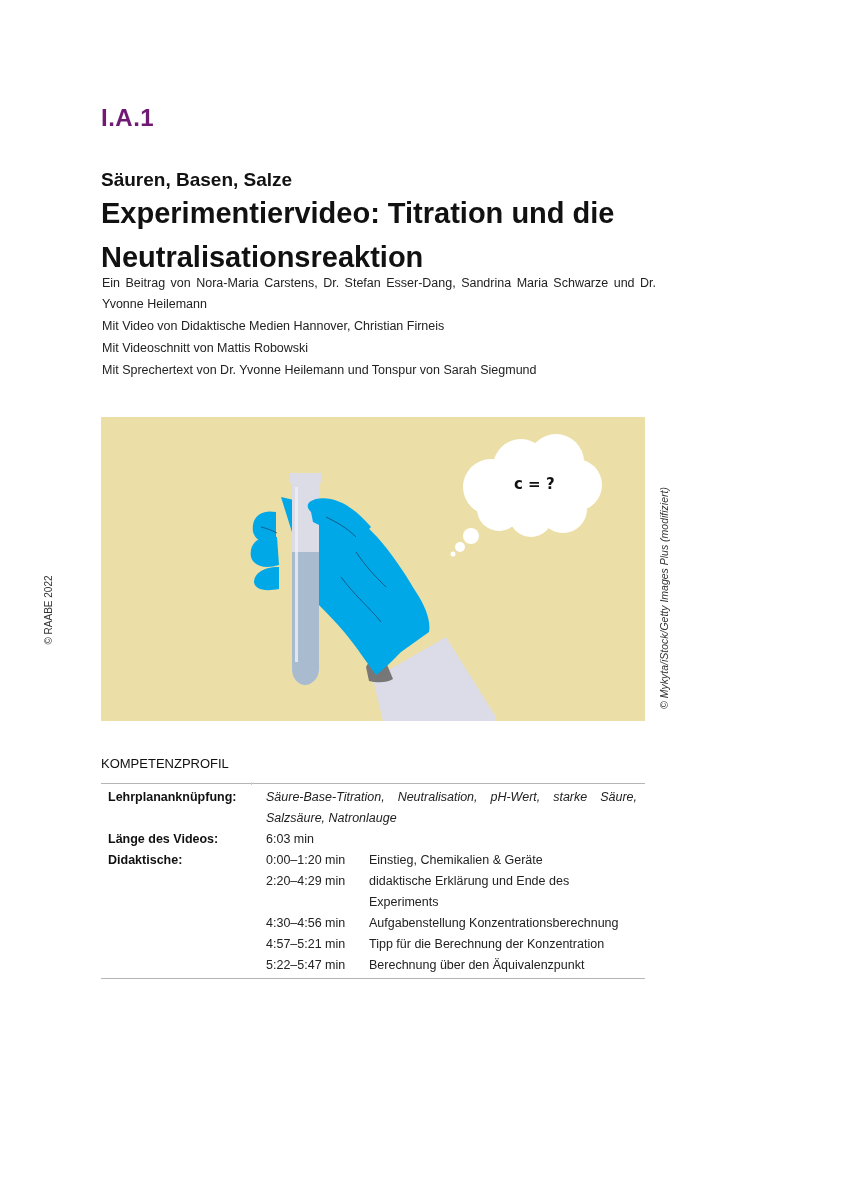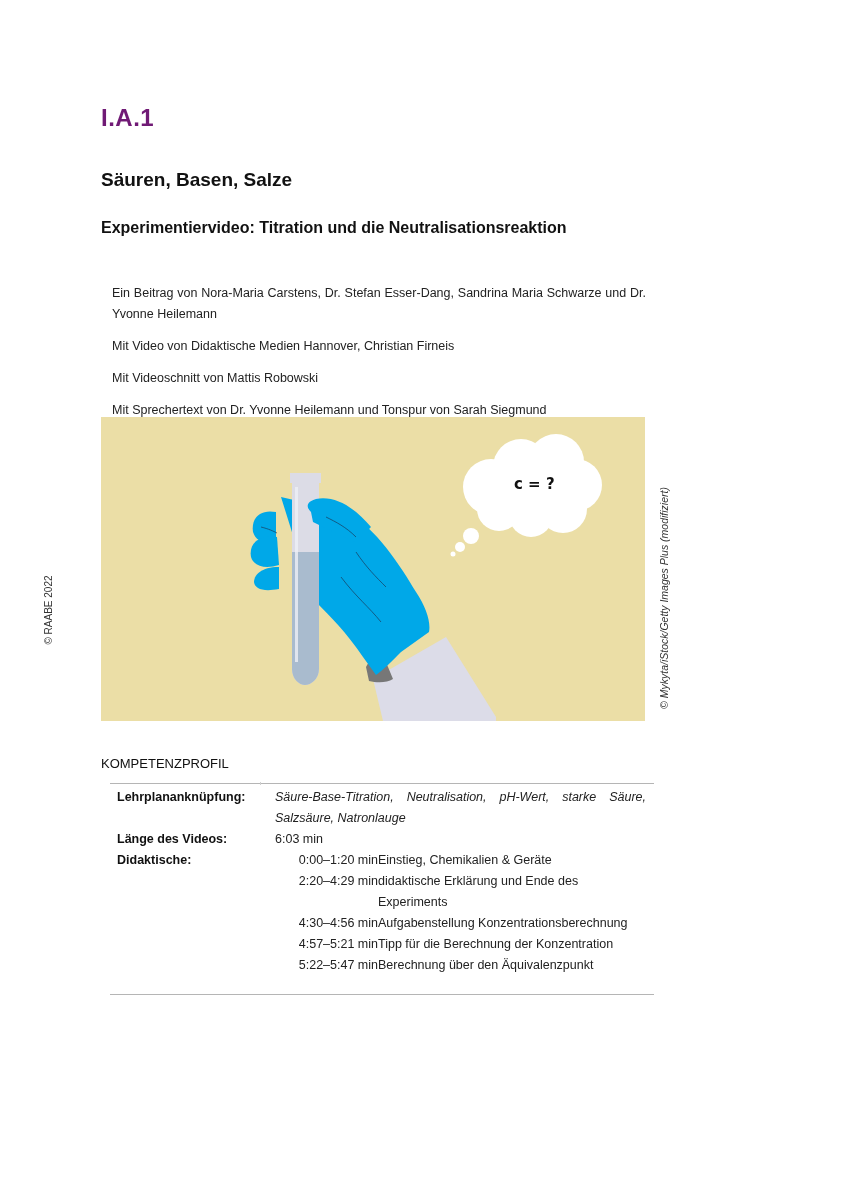--- a/index.html
+++ b/index.html
@@ -8,53 +8,53 @@
     font-family: "Liberation Sans", "DejaVu Sans", sans-serif; color: #111;
   }
   .code {
     position: absolute; left: 101px; top: 104px; font-size: 24px; font-weight: bold; color: #701a75;
     letter-spacing: 0.5px;
   }
   .topic {
     position: absolute; left: 101px; top: 149px; font-size: 19px; font-weight: bold; color: #111; margin-top: 20px;
   }
   .title {
-    position: absolute; left: 101px; top: 212px; width: 560px; font-size: 16px; font-weight: bold;
-    line-height: 32px; color: #111;
+    position: absolute; left: 101px; top: 191px; width: 560px; font-size: 29px; font-weight: bold;
+    line-height: 44px; color: #111;
   }
   .credits {
     position: absolute; left: 101px; top: 272px; width: 556px; font-size: 12.5px; line-height: 21px; color: #222;
   }
-  .credits p { margin: 11px; }
+  .credits p { margin: 1px; }
   .credits .justify { text-align: justify; text-align-last: left; }
   .side-copy {
     position: absolute; left: 30px; top: 610px; transform: translate(-50%, -50%) rotate(-90deg);
     left: 48px; font-size: 10px; color: #333; white-space: nowrap;
   }
   .img-credit {
     position: absolute; left: 664px; top: 598px; transform: translate(-50%, -50%) rotate(-90deg);
     font-size: 10.5px; font-style: italic; color: #333; white-space: nowrap;
   }
   .illustration {
     position: absolute; left: 101px; top: 417px; width: 544px; height: 304px; background: #ebdea6; overflow: hidden;
   }
   .illustration svg { display: block; }
   .kp-heading {
     position: absolute; left: 101px; top: 756px; font-size: 13px; font-weight: normal; color: #111;
   }
   .kp-table {
-    position: absolute; left: 110px; top: 783px; width: 544px; border-top: 1.5px solid #b5b5b5; border-bottom: 1.5px solid #b5b5b5;
-    font-size: 12.5px; color: #222; padding: 3px 0 18px 0;
+    position: absolute; left: 101px; top: 783px; width: 544px; border-top: 1.5px solid #b5b5b5; border-bottom: 1.5px solid #b5b5b5;
+    font-size: 12.5px; color: #222; padding: 3px 0 2px 0;
   }
   .row { display: flex; line-height: 21px; }
   .row .label { width: 150px; padding-left: 7px; font-weight: bold; color: #111; flex-shrink: 0; }
   .row .val { flex: 1; padding-left: 8px; padding-right: 8px; }
   .row .val.justify { text-align: justify; text-align-last: left; font-style: italic; }
   .sec { display: flex; }
-  .sec .t { width: 103px; flex-shrink: 0; text-align: right; }
+  .sec .t { width: 103px; flex-shrink: 0; }
   .divider-tick { position: absolute; left: 150px; top: -2px; width: 1px; height: 3px; background: #d0d0d0; }
 </style>
 </head>
 <body>
 
 <div class="code">I.A.1</div>
 <div class="topic">Säuren, Basen, Salze</div>
 <h1 class="title" style="margin:0">Experimentiervideo: Titration und die Neutralisationsreaktion</h1>
 
 <div class="credits">

